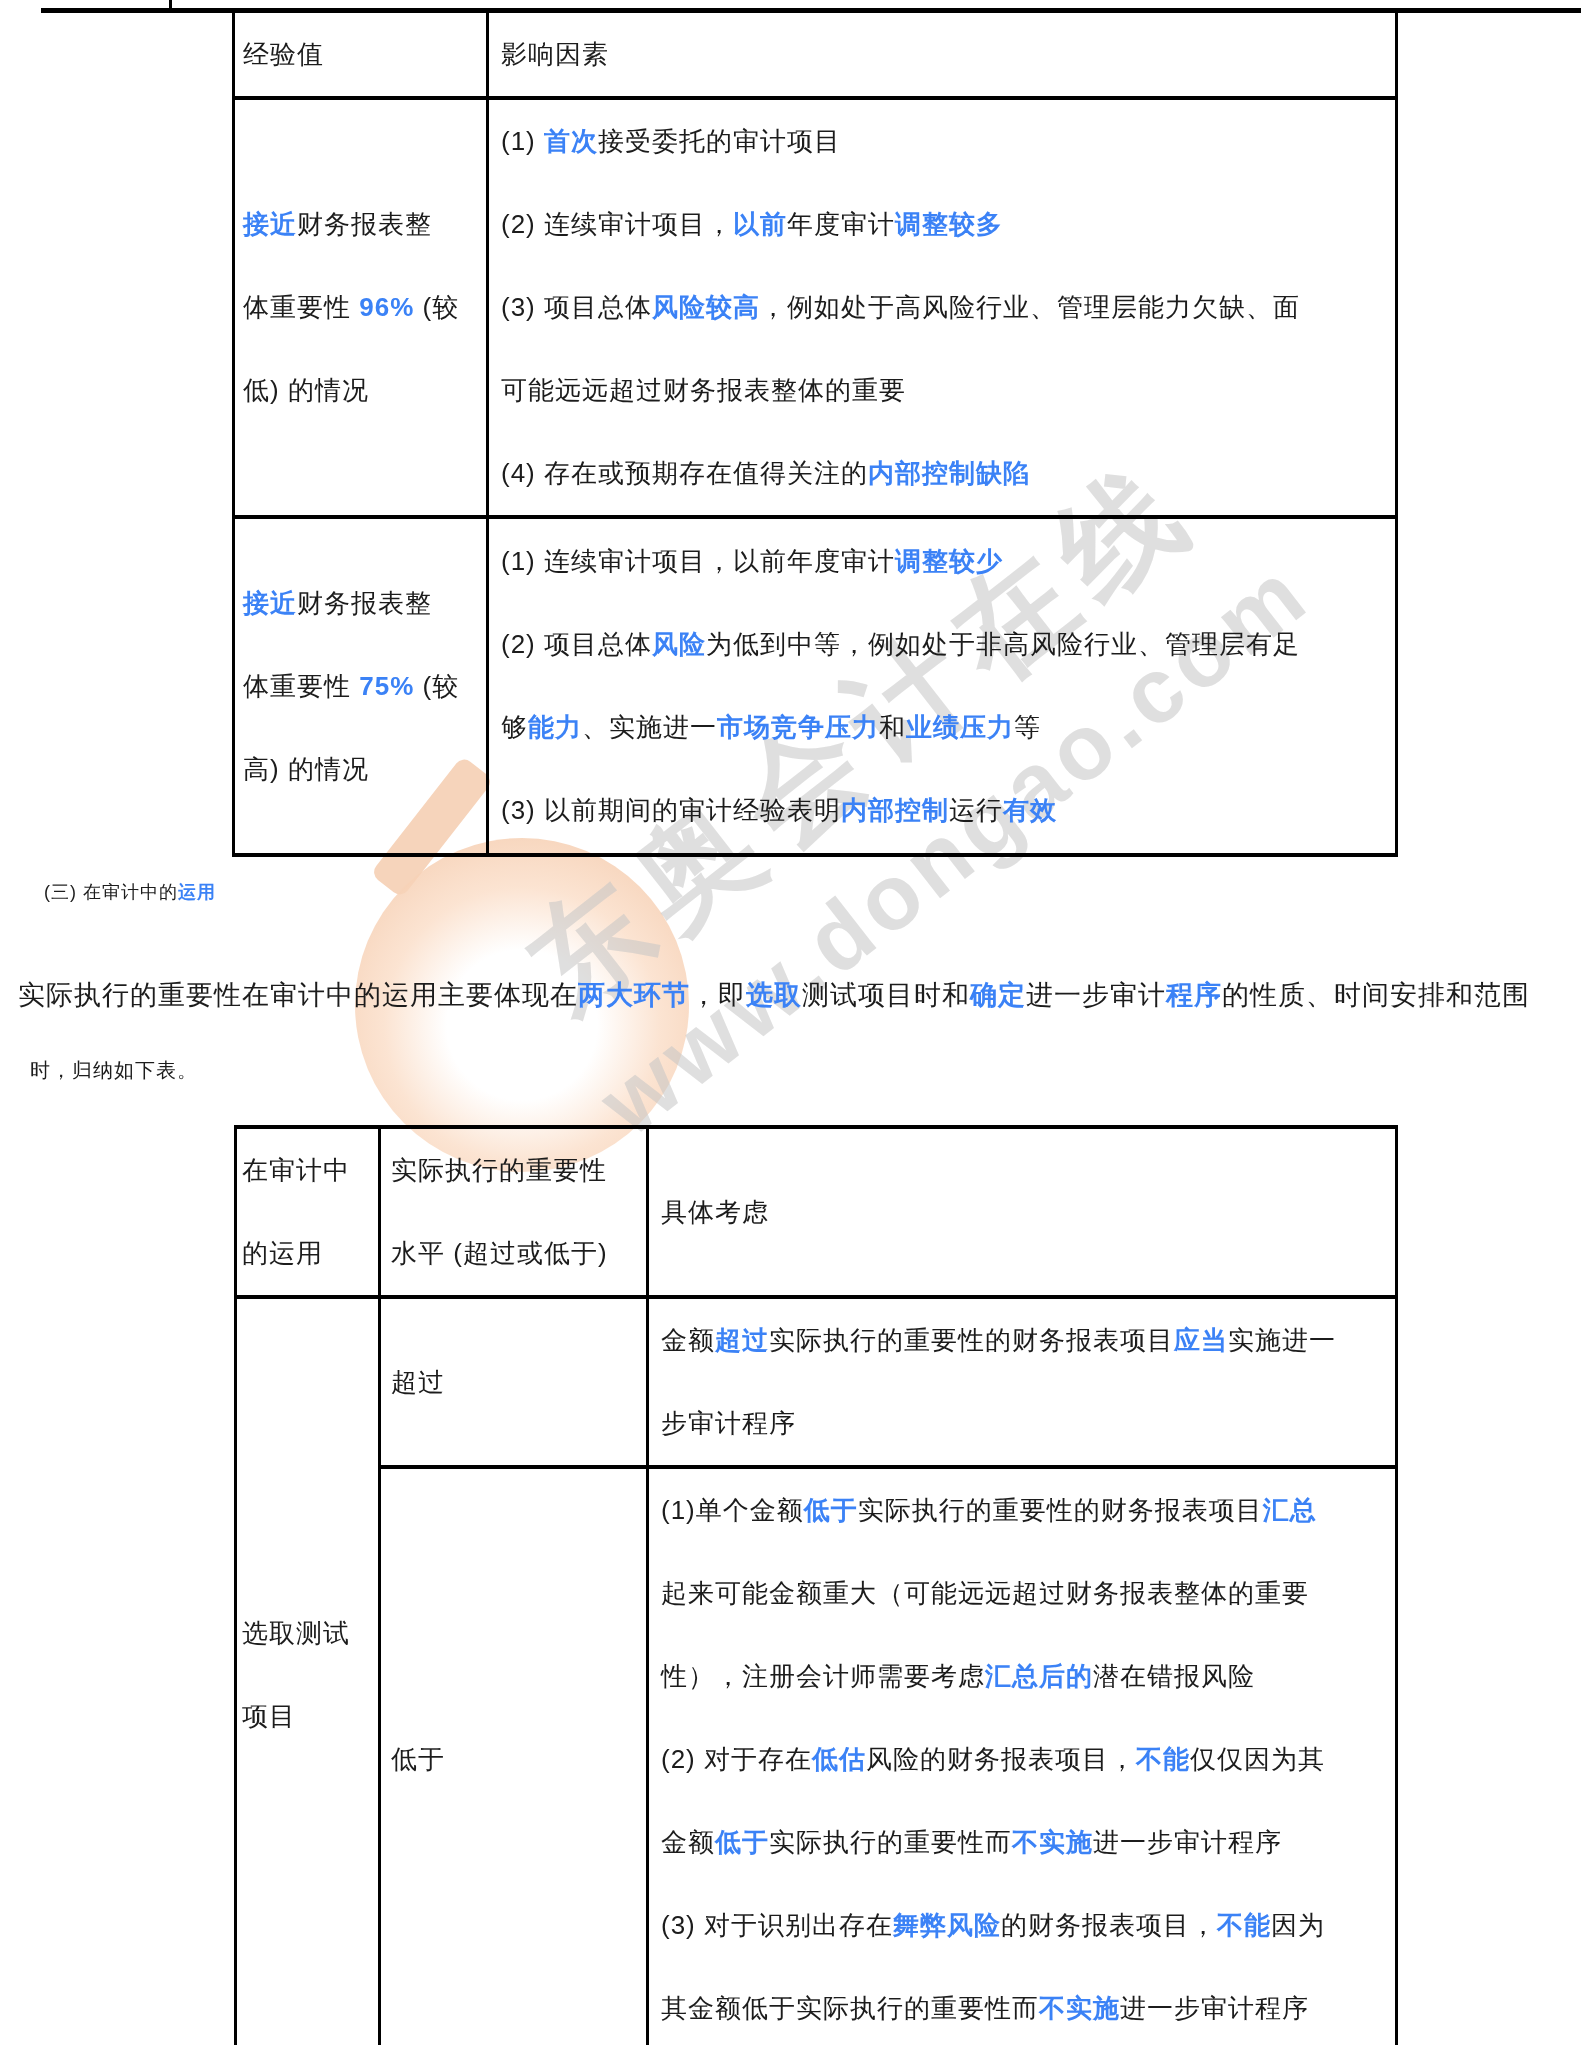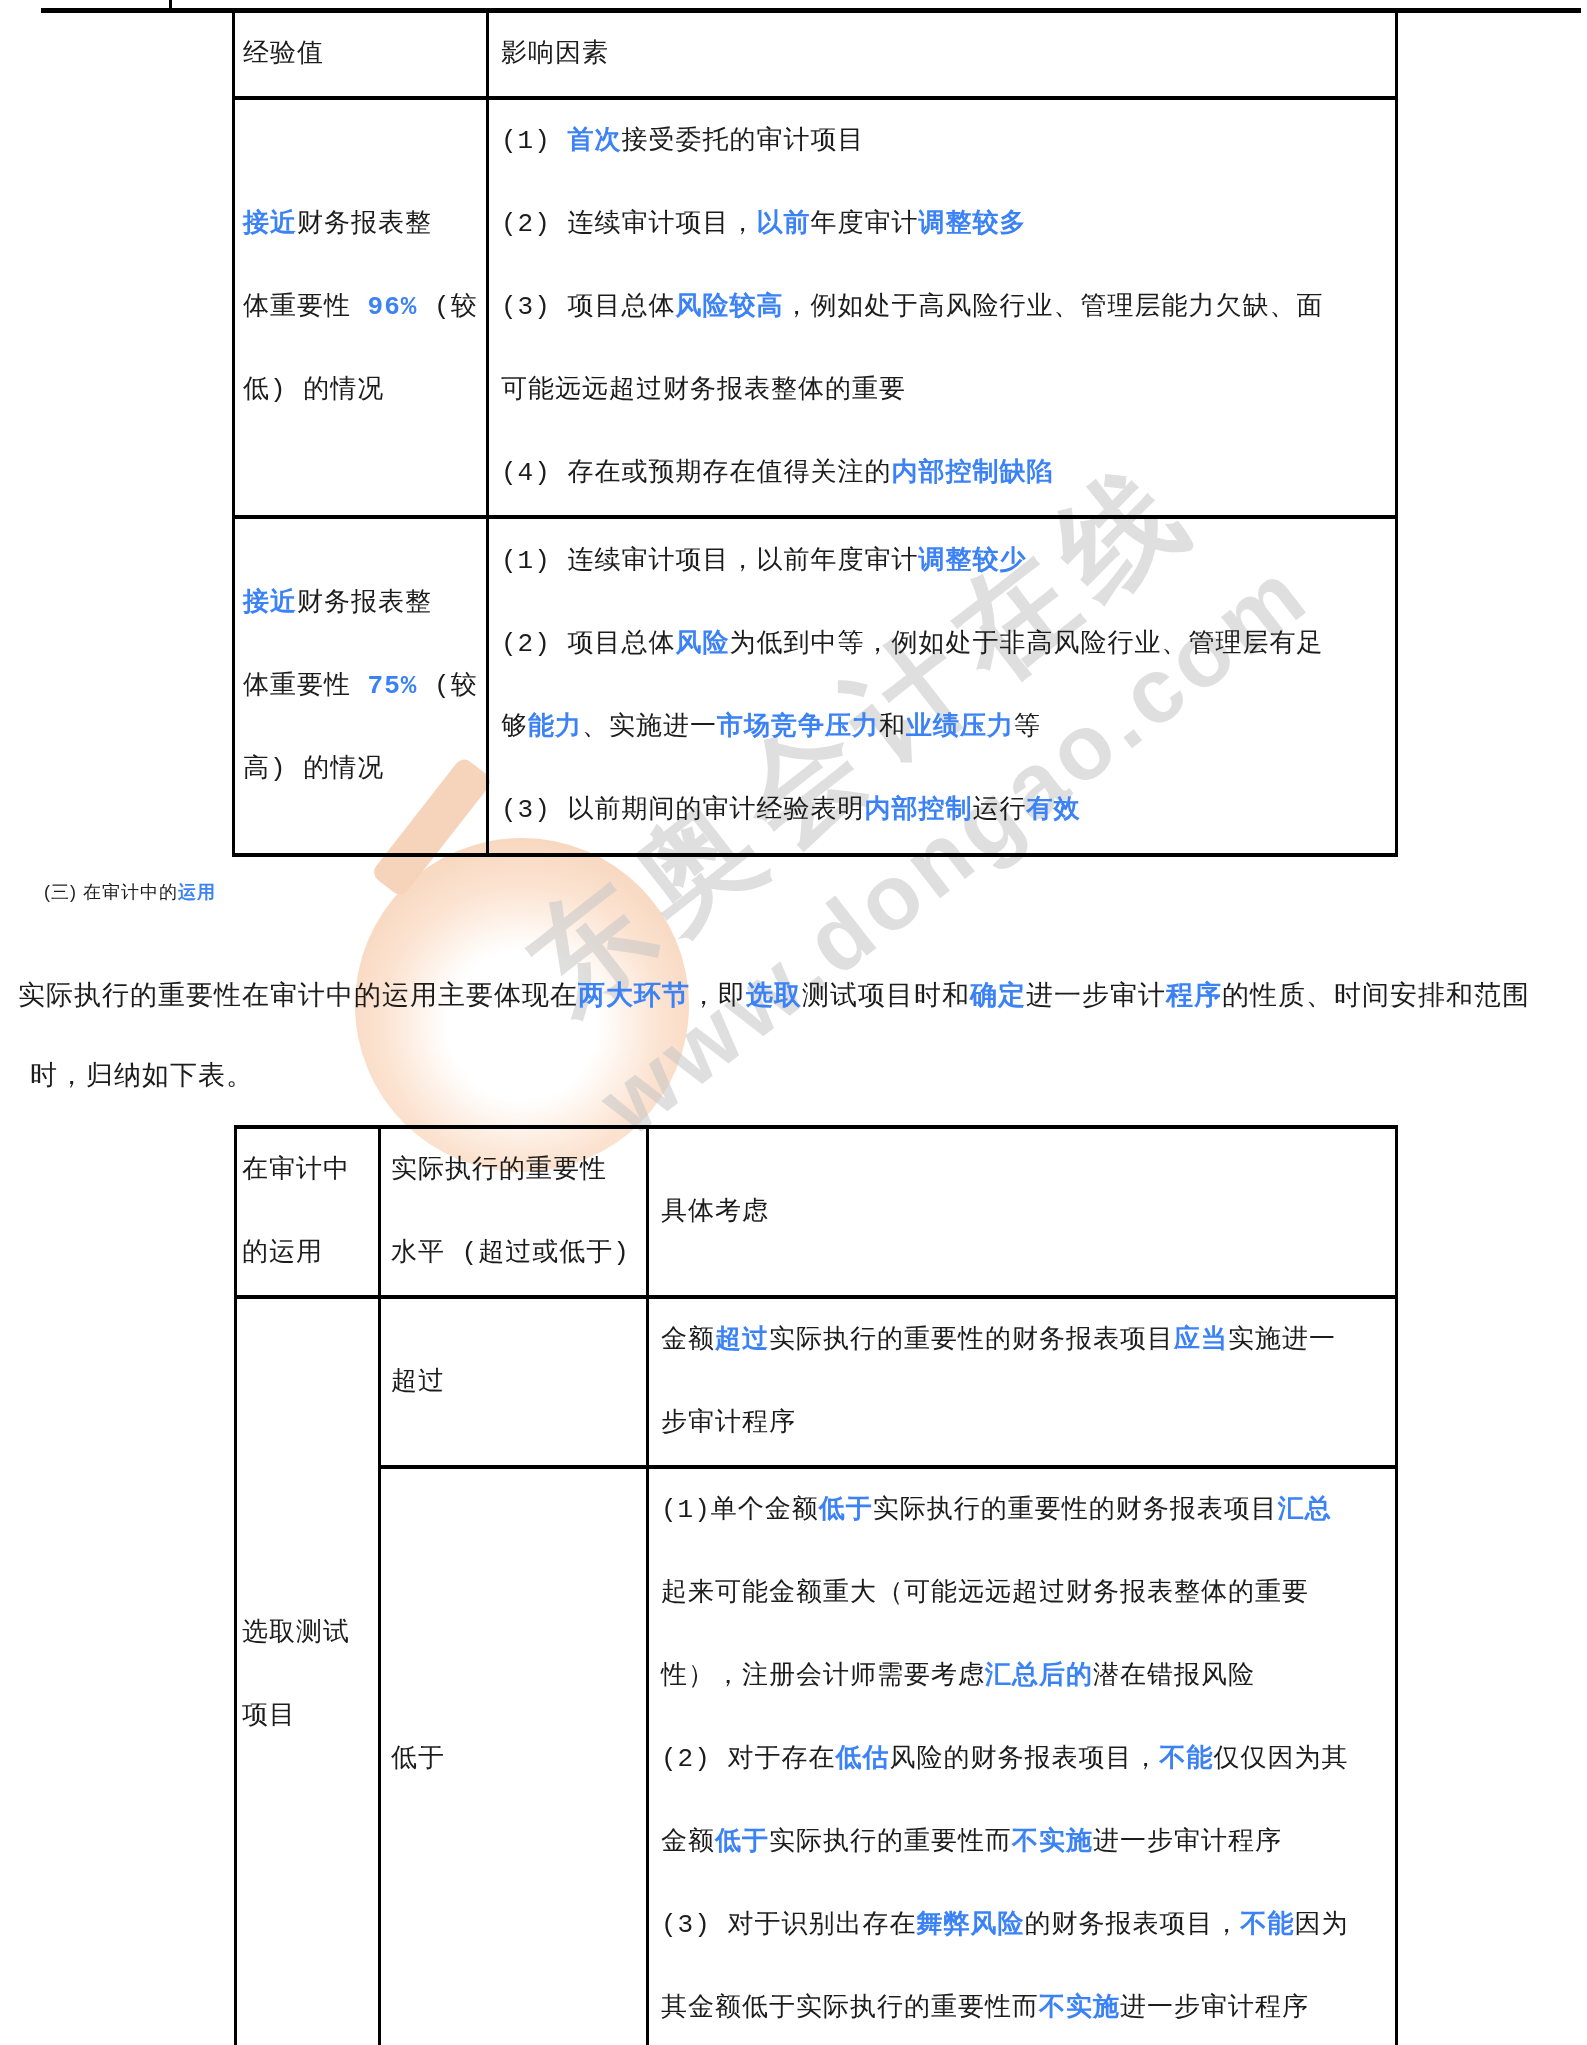--- a/index.html
+++ b/index.html
@@ -20,35 +20,35 @@
            background:#f4c9aa;transform:rotate(38deg);opacity:.8;}
   .wm-text{position:absolute;white-space:nowrap;color:#c6c6c6;opacity:.55;font-weight:bold;
            transform:rotate(-38deg);transform-origin:left center;}
   .wm-brand{left:545px;top:905px;font-size:118px;letter-spacing:16px;}
   .wm-url{left:612px;top:1062px;font-size:92px;letter-spacing:6px;}
 
   
   .red{color:#3b82f6;font-weight:bold;}
 
   
-  table{border-collapse:collapse;table-layout:fixed;background:transparent;font-family:Liberation Mono, monospace;}
+  table{border-collapse:collapse;table-layout:fixed;background:transparent;}
   td{border:3px solid #000;border-top-width:4px;border-bottom-width:4px;
      vertical-align:middle;padding:0;font-size:26px;letter-spacing:1px;}
   .tbl1{position:absolute;left:232px;top:9px;width:1163px;}
   .tbl2{position:absolute;left:234px;top:1125px;width:1161px;}
   .line{white-space:nowrap;height:83px;line-height:83px;}
   .pl8{padding-left:8px;}  .pl5{padding-left:5px;}
   .pl10{padding-left:10px;} .pl12{padding-left:12px;}
   tr.h85{height:85px;} tr.h417{height:417px;} tr.h338{height:338px;}
   tr.h170{height:170px;} tr.h169{height:169px;} tr.h581{height:581px;}
 
   
   .heading{position:absolute;left:44px;top:880px;font-size:18px;letter-spacing:1px;white-space:nowrap;}
   .para-1{position:absolute;left:18px;top:977px;font-size:27px;letter-spacing:1px;white-space:nowrap;}
-  .para-2{position:absolute;left:30px;top:1057px;font-size:27px;letter-spacing:1px;white-space:nowrap;}
+  .para-2{position:absolute;left:30px;top:1057px;font-size:20px;letter-spacing:1px;white-space:nowrap;}
 </style>
 </head>
 <body>
 
 <div class="page">
 
   <div class="wm">
     <div class="wm-stem"></div>
     <div class="wm-logo"></div>
     <div class="wm-text wm-brand">东奥会计在线</div>

